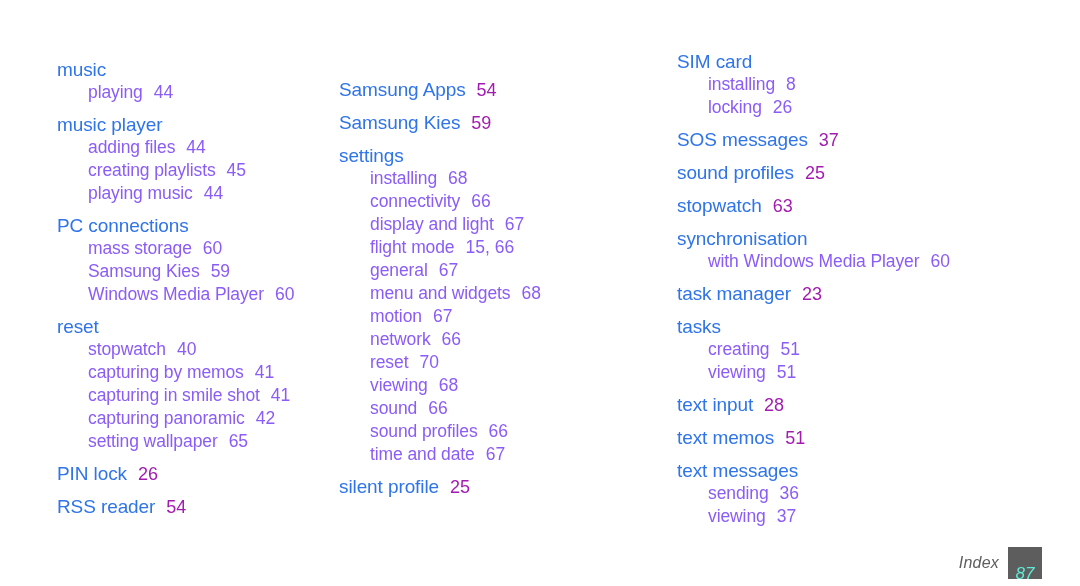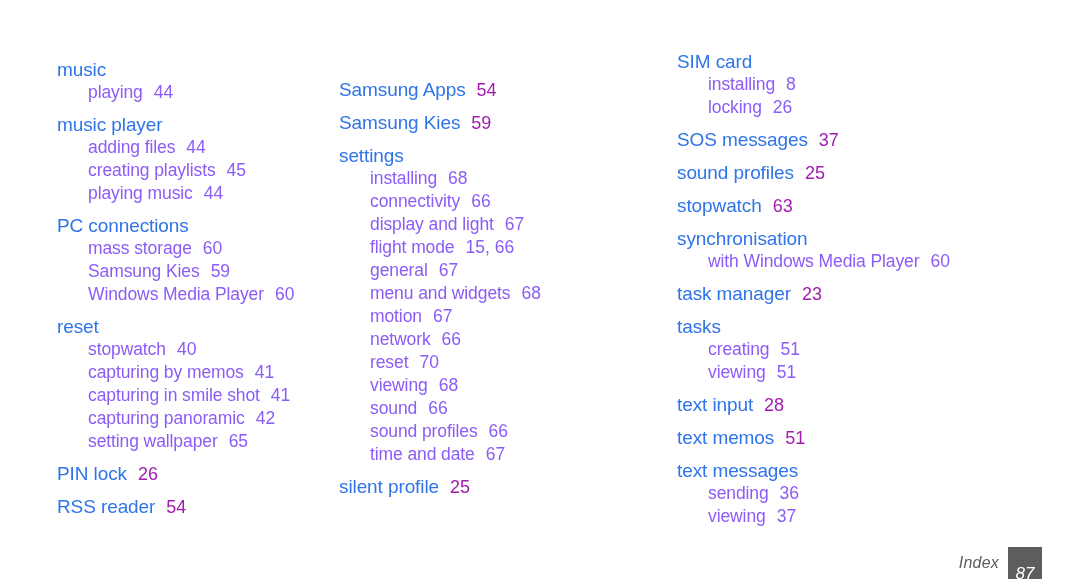--- a/index.html
+++ b/index.html
@@ -83,21 +83,21 @@
   }
   .footer-label {
     font-style: italic;
     font-size: 16px;
     color: #5d5d5d;
     margin-right: 9px;
     letter-spacing: 0.2px;
   }
   .footer-page {
     background: #5d5d5d;
-    color: #ffffff;
+    color: #5eead4;
     font-style: italic;
     font-size: 17px;
     line-height: 22px;
     height: 22px;
     min-width: 34px;
     text-align: center;
     padding: 16px 4px;
     box-sizing: border-box;
   }
 </style>

